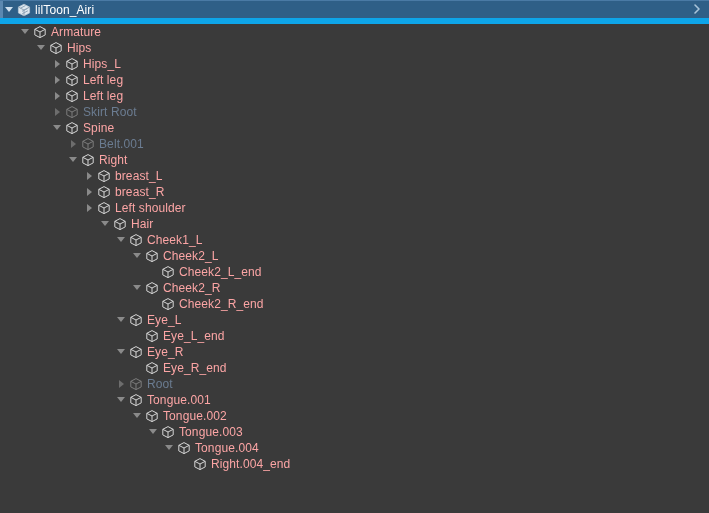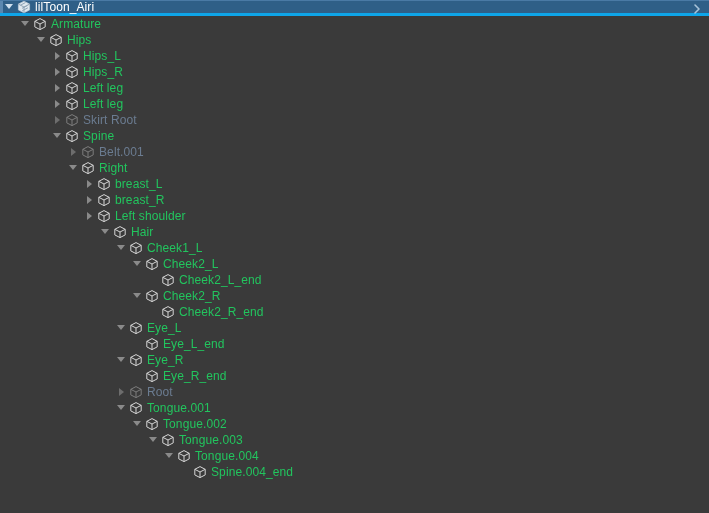--- a/index.html
+++ b/index.html
@@ -25,22 +25,22 @@
     height: 16px;
     line-height: 16px;
     display: flex;
     align-items: center;
     white-space: nowrap;
     box-sizing: border-box;
   }
   .row.selected {
     background: #2f5f87;
     border-top: 1px solid #4a7aa5;
-    border-bottom: 3px solid #0ea5e9;
-    height: 16px;
+    border-bottom: 6px solid #0ea5e9;
+    height: 24px;
     line-height: 14px;
     align-items: center;
   }
   .row.selected::before {
     content: "";
     position: absolute;
     left: 0;
     top: 0;
     bottom: 0;
     width: 3px;
@@ -84,21 +84,21 @@
     flex: 0 0 auto;
     width: 16px;
     height: 16px;
     display: inline-block;
     position: relative;
   }
   .icon svg { display: block; }
   .label {
     flex: 0 0 auto;
     font-size: 12px;
-    color: #22c55e;
+    color: #fca5a5;
     padding-left: 3px;
     letter-spacing: 0.1px;
   }
   .label.dim { color: #6b7c91; }
   .label.sel { color: #ffffff; }
   .chevron-right {
     position: absolute;
     right: 7px;
     top: 0;
     height: 16px;
@@ -172,52 +172,38 @@
       <span class="twisty closed"></span>
       <span class="icon">
         <svg width="16" height="16" viewBox="0 0 16 16">
           <g fill="none" stroke="#d6d6d6" stroke-width="1" stroke-linejoin="round">
             <path d="M8 2.6 L13.2 5.3 L13.2 10.9 L8 13.6 L2.8 10.9 L2.8 5.3 Z"></path>
             <path d="M2.8 5.3 L8 8.0 L13.2 5.3"></path>
             <path d="M8 8.0 L8 13.6"></path>
           </g>
         </svg>
       </span>
-      <span class="label">Hips_R</span>
+      <span class="label">Left leg</span>
     </div>
     <div class="row">
       <span class="indent" style="width: 51px;"></span>
       <span class="twisty closed"></span>
       <span class="icon">
         <svg width="16" height="16" viewBox="0 0 16 16">
           <g fill="none" stroke="#d6d6d6" stroke-width="1" stroke-linejoin="round">
             <path d="M8 2.6 L13.2 5.3 L13.2 10.9 L8 13.6 L2.8 10.9 L2.8 5.3 Z"></path>
             <path d="M2.8 5.3 L8 8.0 L13.2 5.3"></path>
             <path d="M8 8.0 L8 13.6"></path>
           </g>
         </svg>
       </span>
       <span class="label">Left leg</span>
     </div>
     <div class="row">
       <span class="indent" style="width: 51px;"></span>
-      <span class="twisty closed"></span>
-      <span class="icon">
-        <svg width="16" height="16" viewBox="0 0 16 16">
-          <g fill="none" stroke="#d6d6d6" stroke-width="1" stroke-linejoin="round">
-            <path d="M8 2.6 L13.2 5.3 L13.2 10.9 L8 13.6 L2.8 10.9 L2.8 5.3 Z"></path>
-            <path d="M2.8 5.3 L8 8.0 L13.2 5.3"></path>
-            <path d="M8 8.0 L8 13.6"></path>
-          </g>
-        </svg>
-      </span>
-      <span class="label">Left leg</span>
-    </div>
-    <div class="row">
-      <span class="indent" style="width: 51px;"></span>
       <span class="twisty closed dim"></span>
       <span class="icon">
         <svg width="16" height="16" viewBox="0 0 16 16">
           <g fill="none" stroke="#7c7c7c" stroke-width="1" stroke-linejoin="round">
             <path d="M8 2.6 L13.2 5.3 L13.2 10.9 L8 13.6 L2.8 10.9 L2.8 5.3 Z"></path>
             <path d="M2.8 5.3 L8 8.0 L13.2 5.3"></path>
             <path d="M8 8.0 L8 13.6"></path>
           </g>
         </svg>
       </span>
@@ -522,15 +508,15 @@
       <span class="twisty"></span>
       <span class="icon">
         <svg width="16" height="16" viewBox="0 0 16 16">
           <g fill="none" stroke="#d6d6d6" stroke-width="1" stroke-linejoin="round">
             <path d="M8 2.6 L13.2 5.3 L13.2 10.9 L8 13.6 L2.8 10.9 L2.8 5.3 Z"></path>
             <path d="M2.8 5.3 L8 8.0 L13.2 5.3"></path>
             <path d="M8 8.0 L8 13.6"></path>
           </g>
         </svg>
       </span>
-      <span class="label">Spine.004_end</span>
+      <span class="label">Right.004_end</span>
     </div>
   </div>
 
 </body></html>

